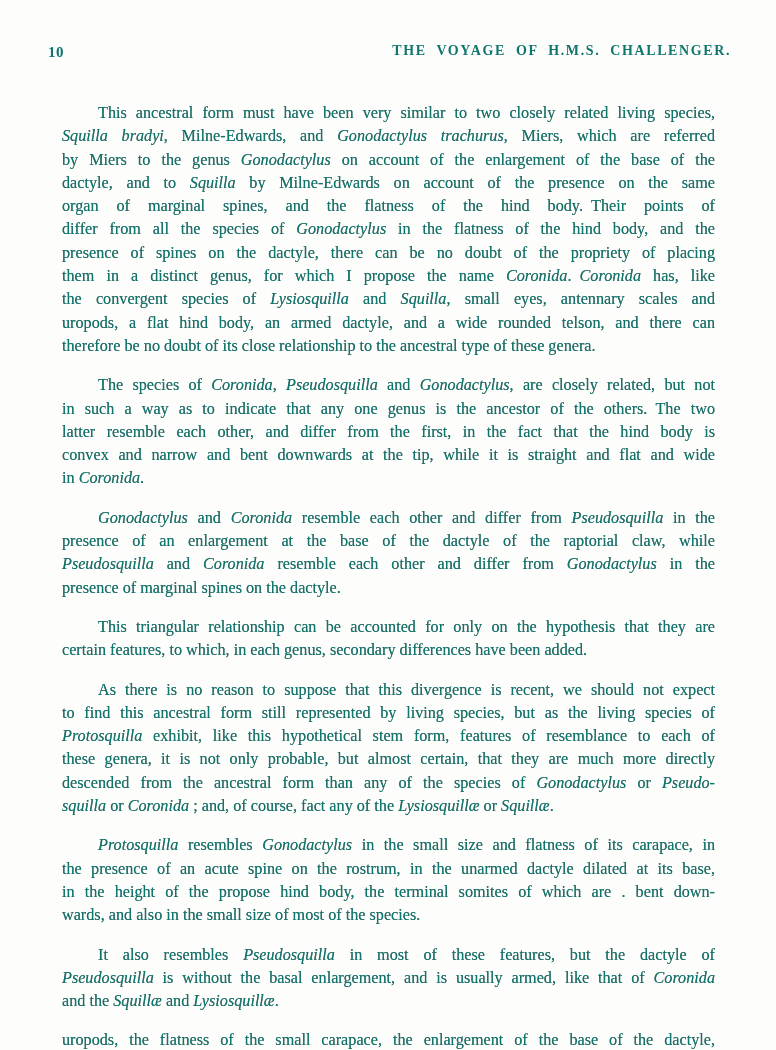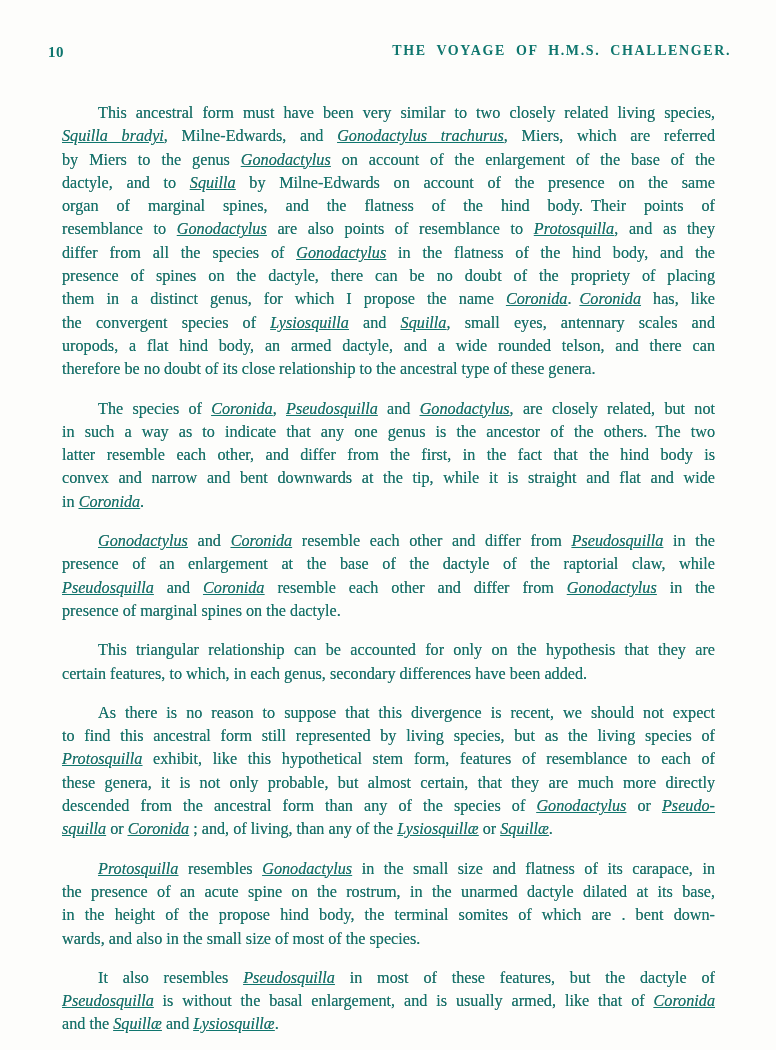--- a/index.html
+++ b/index.html
@@ -50,38 +50,37 @@
   .line {
     font-size: 16.2px;
     line-height: 23.3px;
     height: 23.3px;
     text-align: justify;
     text-align-last: justify;
     white-space: normal;
   }
   .line.indent { text-indent: 36px; }
   .line.lastline { text-align-last: left; }
-  .line em { font-style: italic; text-decoration: underline; }
+  .line em { font-style: italic; }
 </style>
 </head>
 <body>
 
 <div class="page">
   <header class="running-header">
     <span class="pagenum">10</span>
     <span class="head-title">THE VOYAGE OF H.M.S. CHALLENGER.</span>
   </header>
   <main class="body-text">
       <div class="para">
         <div class="line indent"><span>This ancestral form must have been very similar to two closely related living species,</span></div>
         <div class="line"><em>Squilla bradyi</em><span>, Milne-Edwards, and </span><em>Gonodactylus trachurus</em><span>, Miers, which are referred</span></div>
         <div class="line"><span>by Miers to the genus </span><em>Gonodactylus</em><span> on account of the enlargement of the base of the</span></div>
         <div class="line"><span>dactyle, and to </span><em>Squilla</em><span> by Milne-Edwards on account of the presence on the same</span></div>
         <div class="line"><span>organ of marginal spines, and the flatness of the hind body. Their points of</span></div>
-        <div class="line"><span>resemblance to </span><em>Gonodactylus</em><span> are also points of resemblance to </span><em>Protosquilla</em><span>, and as they</span></div>
         <div class="line"><span>differ from all the species of </span><em>Gonodactylus</em><span> in the flatness of the hind body, and the</span></div>
         <div class="line"><span>presence of spines on the dactyle, there can be no doubt of the propriety of placing</span></div>
         <div class="line"><span>them in a distinct genus, for which I propose the name </span><em>Coronida</em><span>. </span><em>Coronida</em><span> has, like</span></div>
         <div class="line"><span>the convergent species of </span><em>Lysiosquilla</em><span> and </span><em>Squilla</em><span>, small eyes, antennary scales and</span></div>
         <div class="line"><span>uropods, a flat hind body, an armed dactyle, and a wide rounded telson, and there can</span></div>
         <div class="line lastline"><span>therefore be no doubt of its close relationship to the ancestral type of these genera.</span></div>
       </div>
       <div class="para">
         <div class="line indent"><span>The species of </span><em>Coronida</em><span>, </span><em>Pseudosquilla</em><span> and </span><em>Gonodactylus</em><span>, are closely related, but not</span></div>
         <div class="line"><span>in such a way as to indicate that any one genus is the ancestor of the others. The two</span></div>
@@ -98,21 +97,21 @@
       <div class="para">
         <div class="line indent"><span>This triangular relationship can be accounted for only on the hypothesis that they are</span></div>
         <div class="line lastline"><span>certain features, to which, in each genus, secondary differences have been added.</span></div>
       </div>
       <div class="para">
         <div class="line indent"><span>As there is no reason to suppose that this divergence is recent, we should not expect</span></div>
         <div class="line"><span>to find this ancestral form still represented by living species, but as the living species of</span></div>
         <div class="line"><em>Protosquilla</em><span> exhibit, like this hypothetical stem form, features of resemblance to each of</span></div>
         <div class="line"><span>these genera, it is not only probable, but almost certain, that they are much more directly</span></div>
         <div class="line"><span>descended from the ancestral form than any of the species of </span><em>Gonodactylus</em><span> or </span><em>Pseudo-</em></div>
-        <div class="line lastline"><em>squilla</em><span> or </span><em>Coronida</em><span> ; and, of living, than any of the </span><em>Lysiosquillæ</em><span> or </span><em>Squillæ</em><span>.</span></div>
+        <div class="line lastline"><em>squilla</em><span> or </span><em>Coronida</em><span> ; and, of course, fact any of the </span><em>Lysiosquillæ</em><span> or </span><em>Squillæ</em><span>.</span></div>
       </div>
       <div class="para">
         <div class="line indent"><em>Protosquilla</em><span> resembles </span><em>Gonodactylus</em><span> in the small size and flatness of its carapace, in</span></div>
         <div class="line"><span>the presence of an acute spine on the rostrum, in the unarmed dactyle dilated at its base,</span></div>
         <div class="line"><span>in the height of the propose hind body, the terminal somites of which are . bent down-</span></div>
         <div class="line lastline"><span>wards, and also in the small size of most of the species.</span></div>
       </div>
       <div class="para">
         <div class="line indent"><span>It also resembles </span><em>Pseudosquilla</em><span> in most of these features, but the dactyle of</span></div>
         <div class="line"><em>Pseudosquilla</em><span> is without the basal enlargement, and is usually armed, like that of </span><em>Coronida</em></div>

